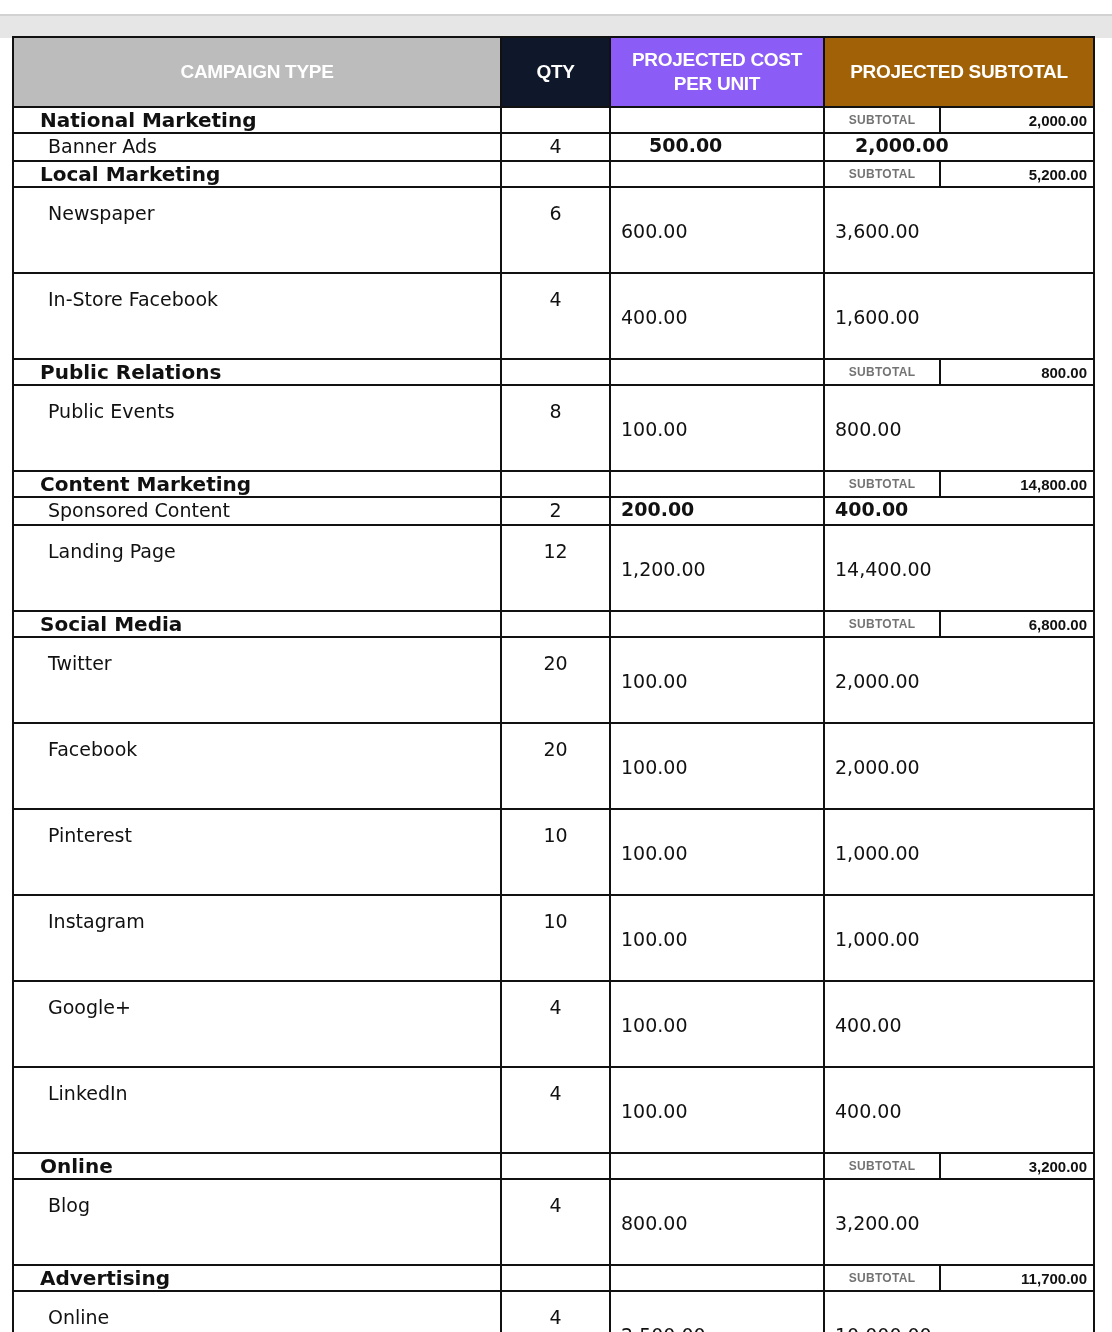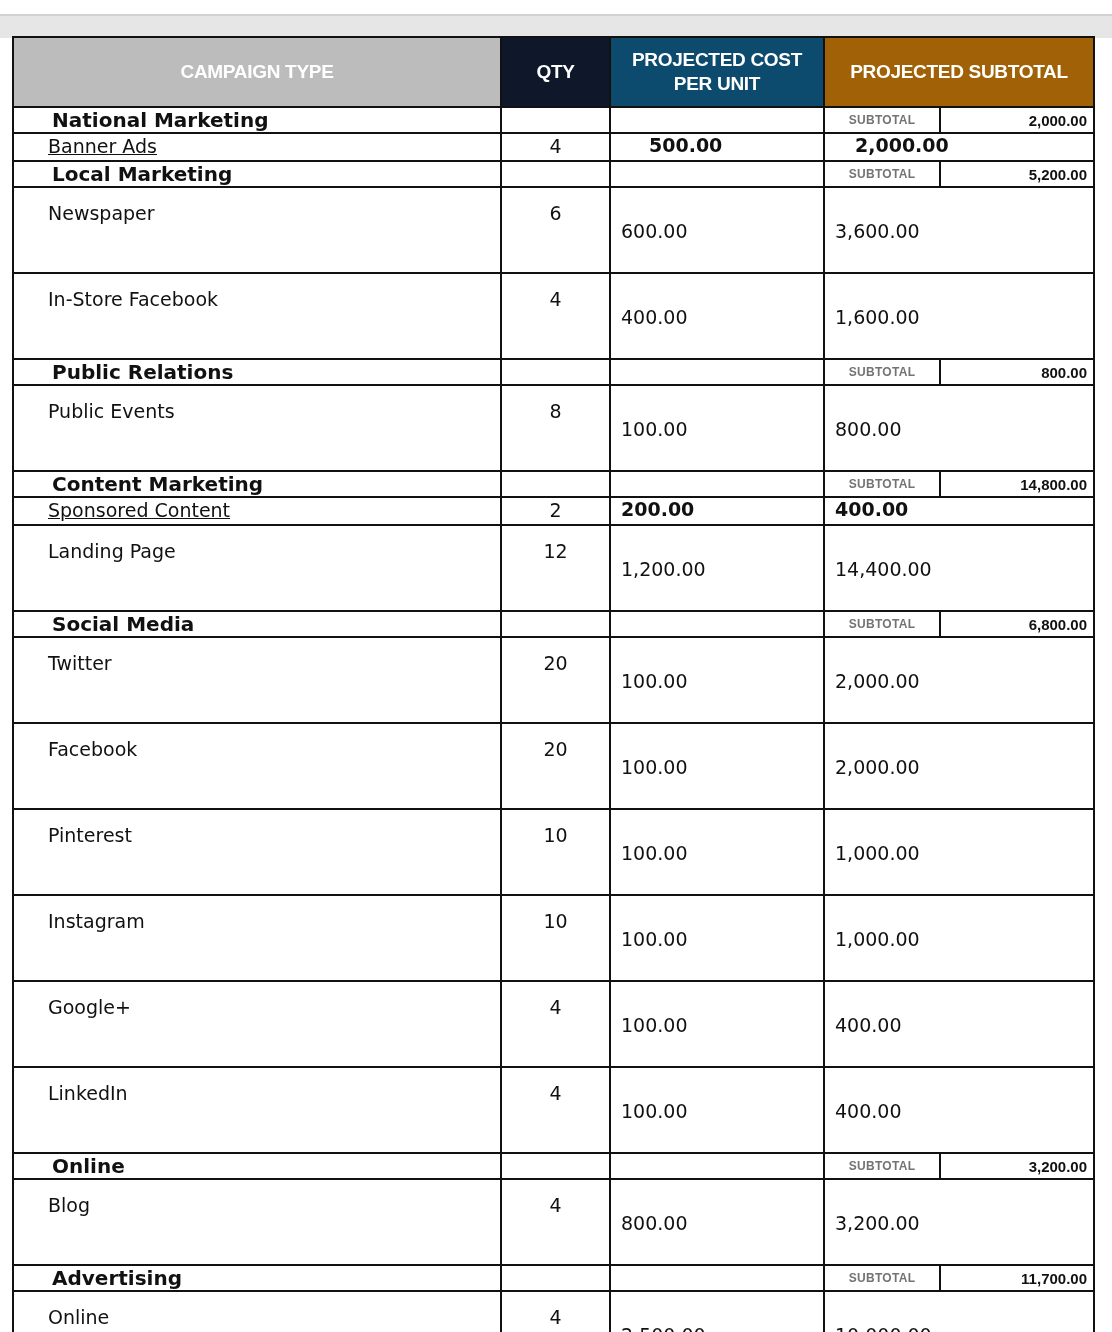--- a/index.html
+++ b/index.html
@@ -7,29 +7,29 @@
          font-family:"DejaVu Sans", sans-serif; color:#111; }
   .topstrip { position:absolute; left:0; top:14px; width:1112px; height:22px;
               background:#e6e6e6; border-top:2px solid #d2d2d2; }
   table { position:absolute; left:12px; top:36px; border-collapse:collapse;
           table-layout:fixed; width:1081px; }
   td, th { border:2px solid #111; padding:0; overflow:hidden; white-space:nowrap; }
   th { color:#fff; font-weight:bold; font-size:19px; line-height:24px; height:68px;
        font-family:"Liberation Sans", sans-serif; letter-spacing:-0.3px; }
   th.c-type { background:#bcbcbc; }
   th.c-qty  { background:#0f172a; }
-  th.c-cost { background:#0c4a6e; white-space:normal; }
+  th.c-cost { background:#8b5cf6; white-space:normal; }
   th.c-sub  { background:#a16207; }
   tr.cat td { height:24px; }
-  tr.cat .name { font-weight:bold; font-size:20px; padding-left:38px; line-height:22px; }
+  tr.cat .name { font-weight:bold; font-size:20px; padding-left:26px; line-height:22px; }
   tr.item td { height:52px; vertical-align:top; }
   tr.item.short td { height:25px; }
   .name { font-size:19px; padding-left:34px; }
   tr.item .name { padding-top:14px; }
-  tr.item.short .name { padding-top:1px;text-decoration:underline; }
+  tr.item.short .name { padding-top:1px; }
   .qty { text-align:center; font-size:19px; }
   tr.item .qty { padding-top:14px; }
   tr.item.short .qty { padding-top:1px; }
   .cost, .sub { font-size:19px; padding-left:10px; }
   tr.item .cost, tr.item .sub { padding-top:32px; }
   tr.item.short .cost, tr.item.short .sub { padding-top:0;font-weight:bold; }
   tr.item.centered .cost { padding-left:38px; }
   tr.item.centered .sub { padding-left:30px; }
   .sublabel { color:#737373; font-weight:bold; font-size:12px; text-align:center;
               font-family:"Liberation Sans", sans-serif; letter-spacing:0.3px; }

